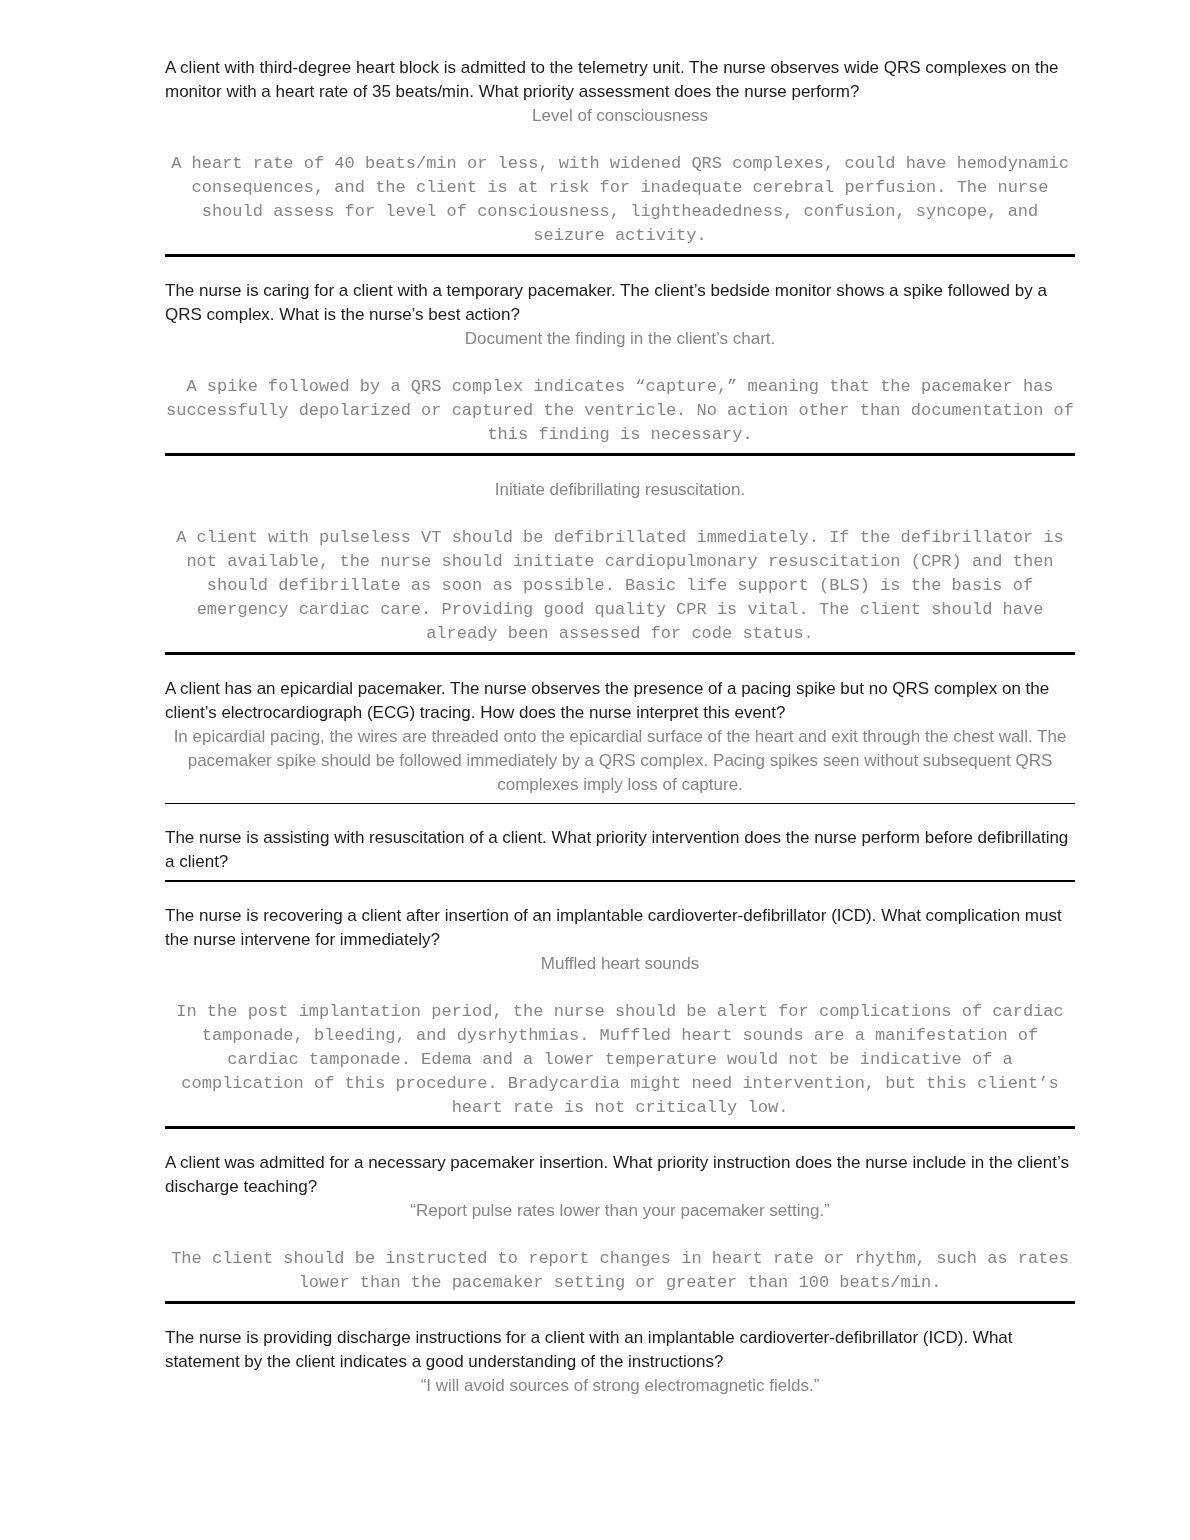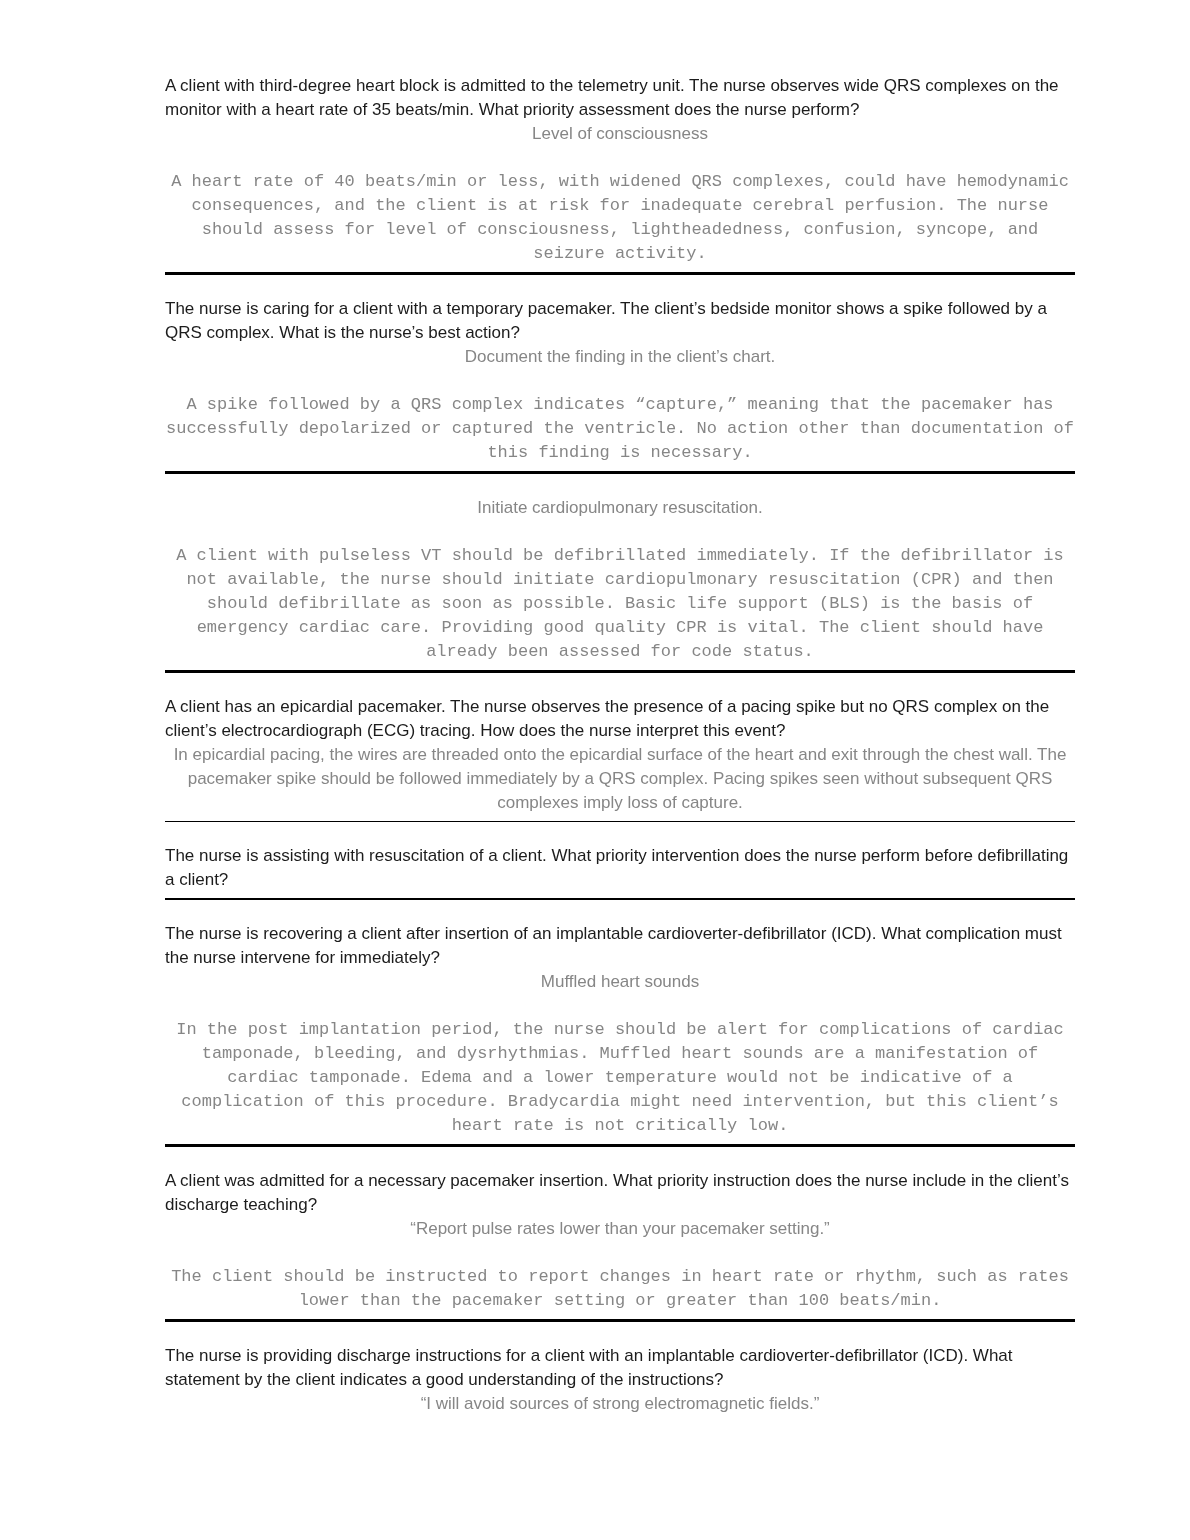--- a/index.html
+++ b/index.html
@@ -12,21 +12,21 @@
     height: 1540px;
     overflow: hidden;
     font-family: "Liberation Sans", sans-serif;
     font-size: 17px;
     line-height: 24px;
   }
   .page {
     box-sizing: border-box;
     width: 910px;
     margin-left: 165px;
-    padding-top: 74px;
+    padding-top: 56px;
   }
   .qa p { margin: 0; }
   .question { color: #1c1c1c; }
   .answer, .rationale { color: #868686; text-align: center; }
   .rationale.gap { margin-top: 24px; font-family: Liberation Mono, monospace; }
   hr.rule {
     border: 0;
     border-top: 3px solid #000000;
     margin: 6px 0 22px 0;
     width: 100%;
@@ -47,21 +47,21 @@
   </section>
 
   <section class="qa">
     <p class="question">The nurse is caring for a client with a temporary pacemaker. The client’s bedside monitor shows a spike followed by a QRS complex. What is the nurse’s best action?</p>
     <p class="answer">Document the finding in the client’s chart.</p>
     <p class="rationale gap">A spike followed by a QRS complex indicates “capture,” meaning that the pacemaker has successfully depolarized or captured the ventricle. No action other than documentation of this finding is necessary.</p>
     <hr class="rule">
   </section>
 
   <section class="qa">
-    <p class="answer">Initiate cardiopulmonary resuscitation.</p>
+    <p class="answer">Initiate defibrillating resuscitation.</p>
     <p class="rationale gap">A client with pulseless VT should be defibrillated immediately. If the defibrillator is not available, the nurse should initiate cardiopulmonary resuscitation (CPR) and then should defibrillate as soon as possible. Basic life support (BLS) is the basis of emergency cardiac care. Providing good quality CPR is vital. The client should have already been assessed for code status.</p>
     <hr class="rule">
   </section>
 
   <section class="qa">
     <p class="question">A client has an epicardial pacemaker. The nurse observes the presence of a pacing spike but no QRS complex on the client’s electrocardiograph (ECG) tracing. How does the nurse interpret this event?</p>
     <p class="rationale">In epicardial pacing, the wires are threaded onto the epicardial surface of the heart and exit through the chest wall. The pacemaker spike should be followed immediately by a QRS complex. Pacing spikes seen without subsequent QRS complexes imply loss of capture.</p>
     <hr class="rule thin">
   </section>
 

